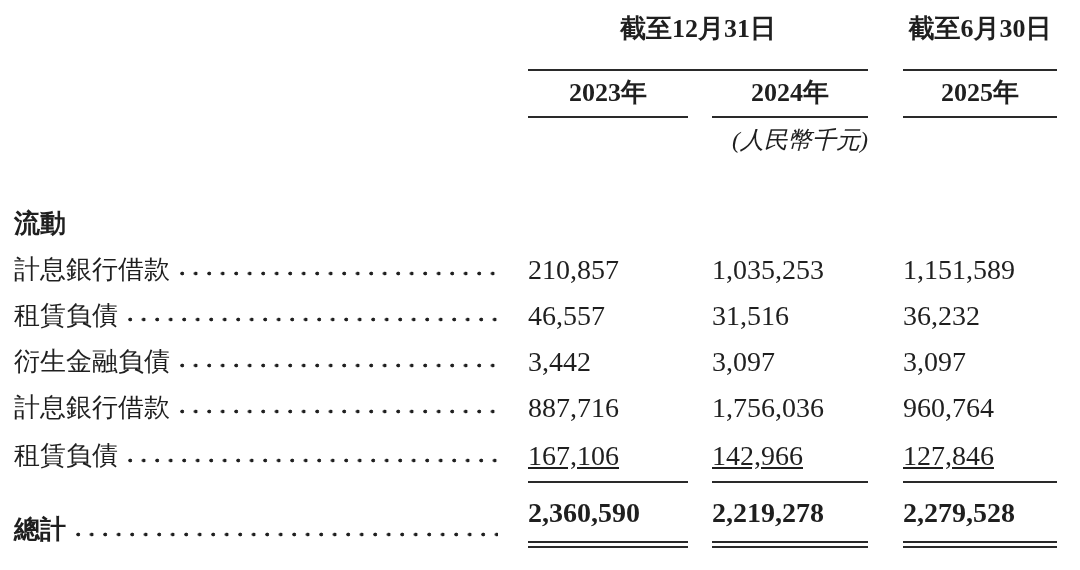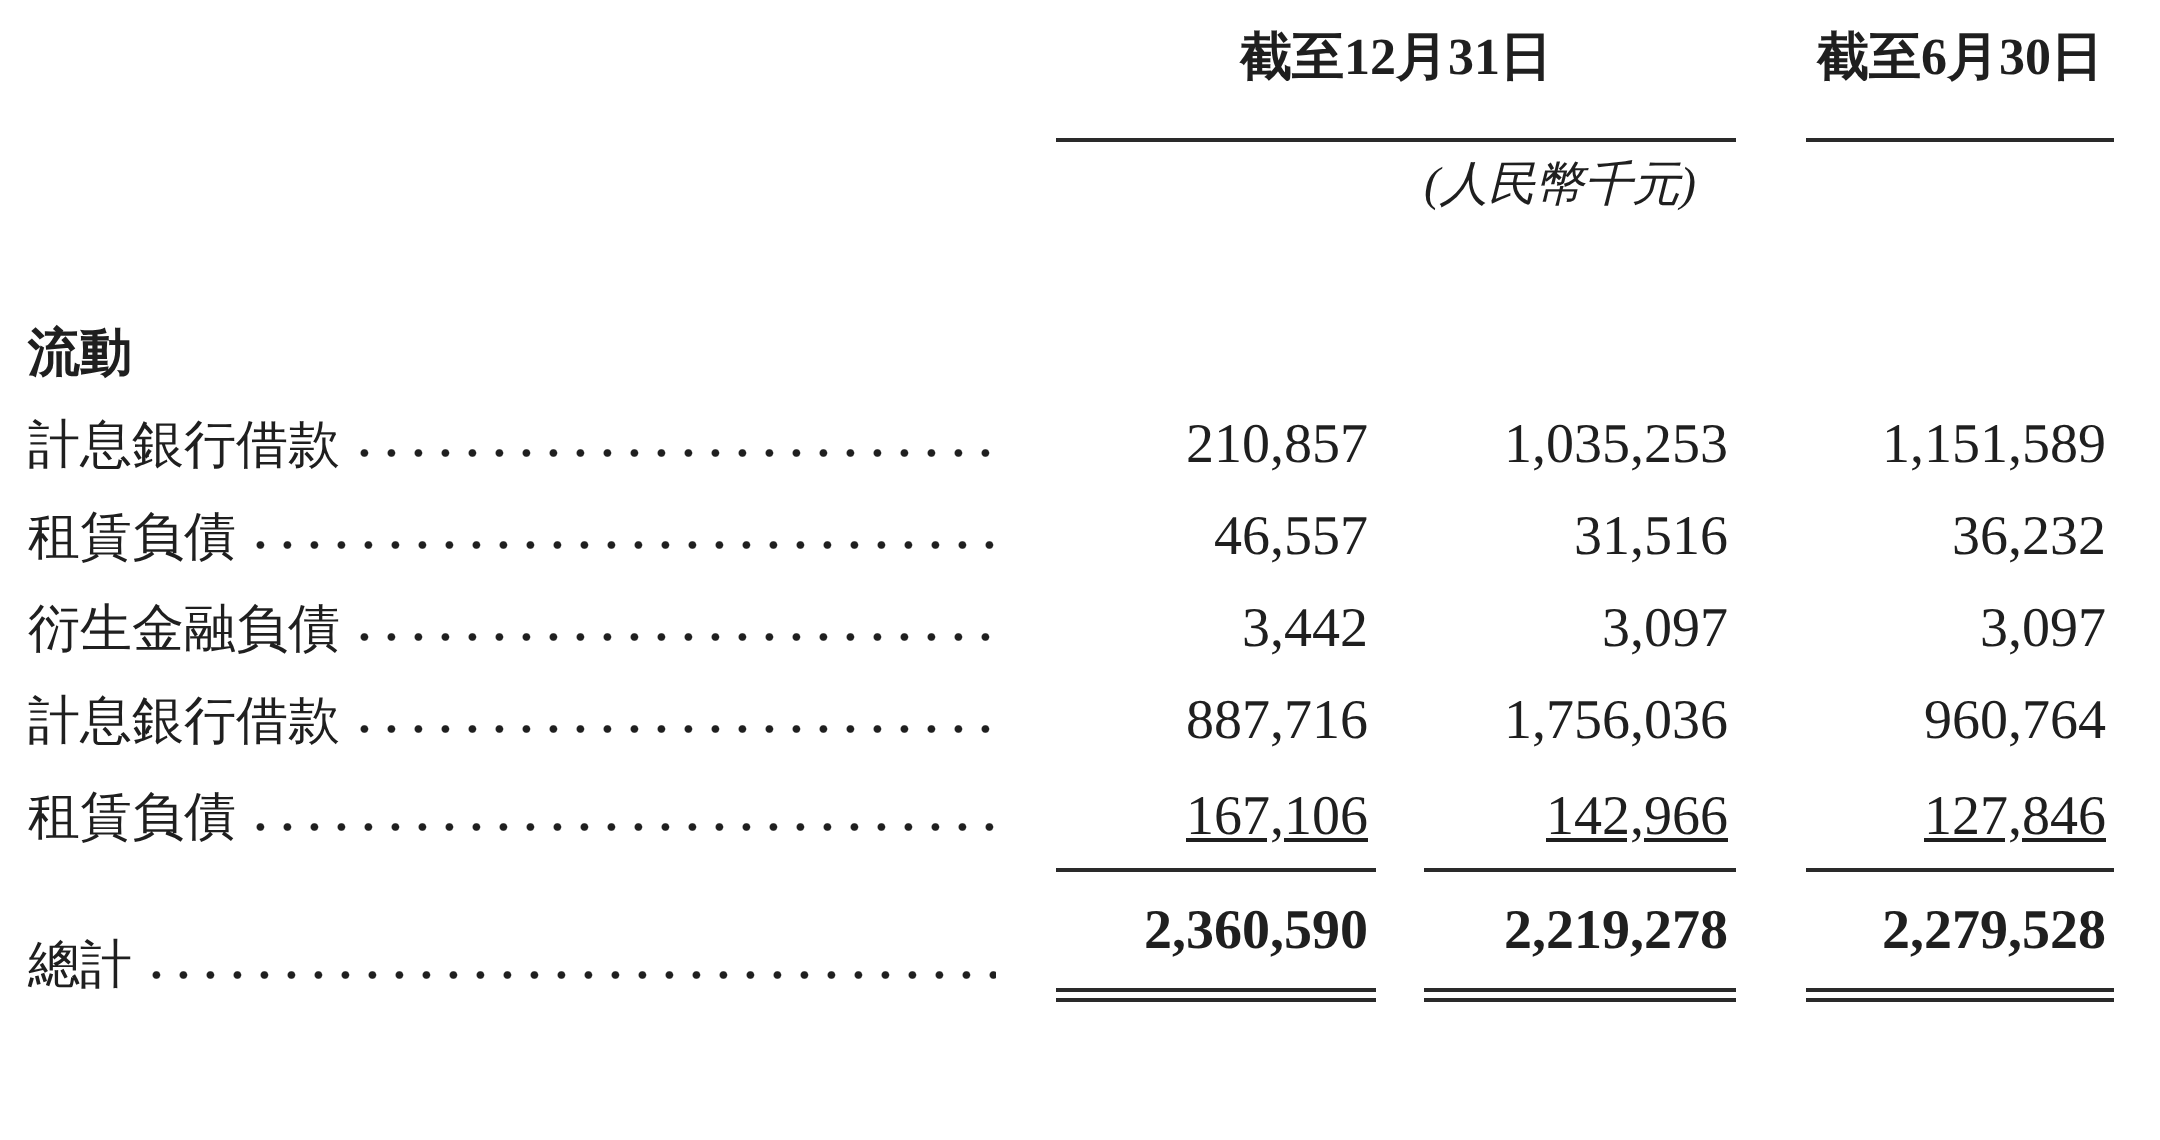--- a/index.html
+++ b/index.html
@@ -25,21 +25,21 @@
   tr.h1 td{height:36px;vertical-align:bottom;padding-bottom:25px;}
   tr.h2 td{height:45px;}
   .phead,.yhead{
     text-align:center;
     font-weight:bold;
     white-space:nowrap;
   }
   .rule{border-bottom:2px solid var(--rule);}
   tr.noterow td{height:44px;vertical-align:middle;}
   .note{
-    text-align:left;
+    text-align:right;
     font-style:italic;
     font-size:24px;
     white-space:nowrap;
   }
   tr.spacer td{height:40px;}
   
   tr.section td{height:45px;}
   .section-lbl{font-weight:bold;white-space:nowrap;}
   tr.data td{height:46px;}
   .lblflex{display:flex;align-items:baseline;}
@@ -47,31 +47,30 @@
   .leader{
     flex:1;
     align-self:flex-end;
     height:5px;
     margin:0 30px 8px 10px;
     background-image:radial-gradient(circle at 2.2px 2.5px, var(--ink) 1.6px, transparent 2.2px);
     background-size:13.5px 5px;
     background-repeat:repeat-x;
   }
   .num{
-    text-align:right;
     font-size:28px;
     padding-right:4px;
     white-space:nowrap;
     font-variant-numeric:lining-nums;
   }
   .pre-total{border-bottom:2px solid var(--rule);}
   tr.data td.pre-total{height:50px;text-decoration:underline;}
   tr.total td{height:56px;padding-top:2px;}
   tr.total .num{font-weight:bold;}
-  tr.total .lbl{font-weight:normal;margin-top:32px;}
+  tr.total .lbl{font-weight:bold;margin-top:32px;}
   .dbl{border-bottom:7px double var(--rule);}
   .gap{}
 </style>
 </head>
 <body>
 
 <table>
   <colgroup>
     <col style="width:514px">
     <col style="width:160px">
@@ -82,20 +81,28 @@
   </colgroup>
 
   <tbody>
       <tr class="h1">
     <td></td>
     <td class="phead rule" colspan="3">截至12月31日</td>
     <td class="gap"></td>
     <td class="phead rule">截至6月30日</td>
   </tr>
 
+  <tr class="h2">
+    <td></td>
+    <td class="yhead rule">2023年</td>
+    <td class="gap"></td>
+    <td class="yhead rule">2024年</td>
+    <td class="gap"></td>
+    <td class="yhead rule">2025年</td>
+  </tr>
 
   <tr class="noterow">
     <td></td>
     <td></td>
     <td></td>
     <td class="note">(人民幣千元)</td>
     <td></td>
     <td></td>
   </tr>
 

